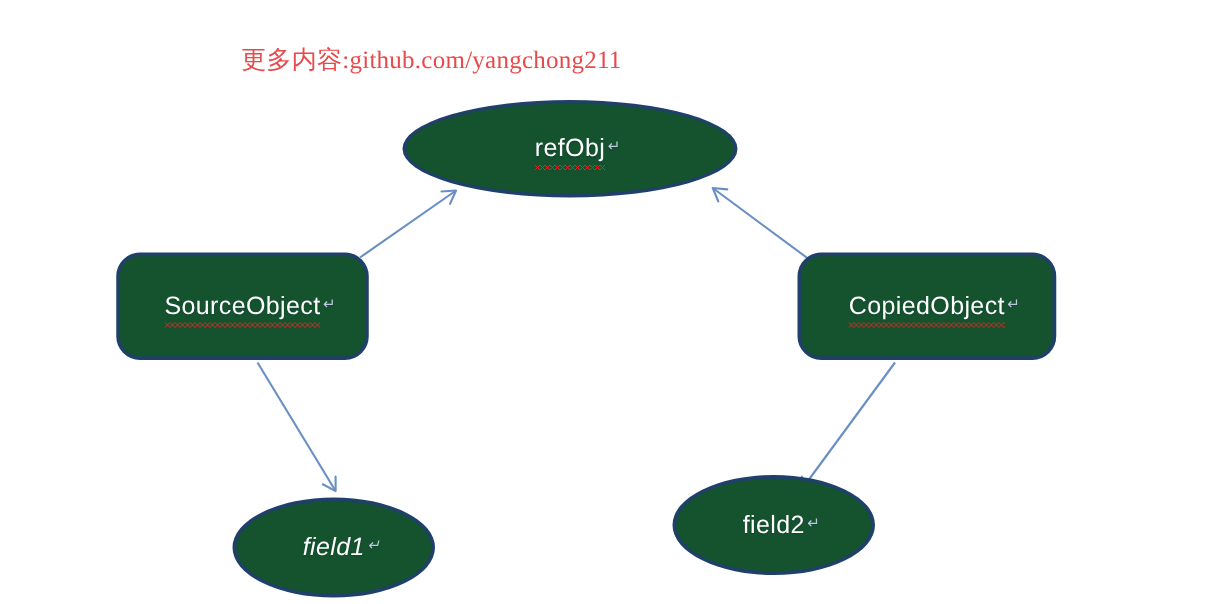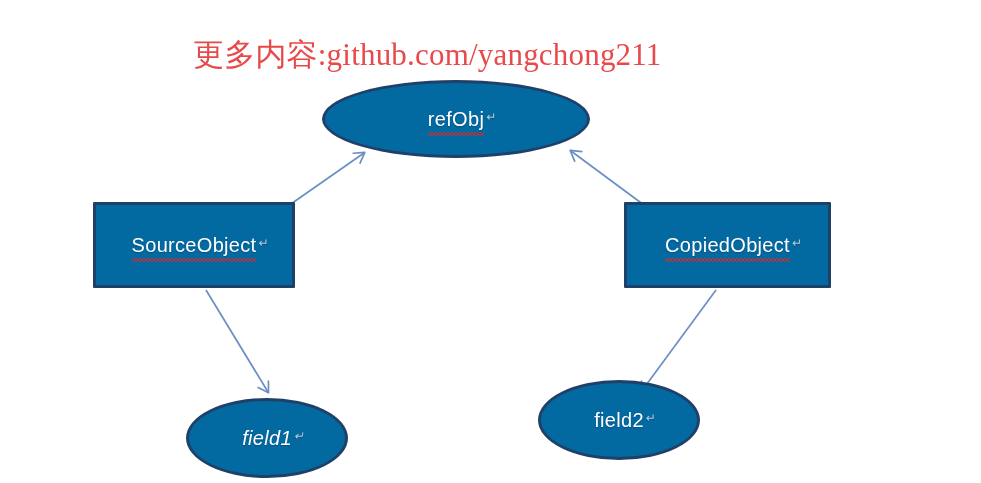--- a/index.html
+++ b/index.html
@@ -30,40 +30,40 @@
     top: 0;
     width: 981px;
     height: 483px;
     pointer-events: none;
   }
   .watermark {
     position: absolute;
     left: 193px;
     top: 36px;
     font-family: "Liberation Serif", "DejaVu Serif", serif;
-    font-size: 31px;
+    font-size: 20px;
     letter-spacing: 0.2px;
     color: #e8494a;
     white-space: nowrap;
     line-height: 1.25;
   }
   .node {
     position: absolute;
     box-sizing: border-box;
-    background: #0369a1;
+    background: #14532d;
     border: 3px solid #1f4068;
     display: flex;
     align-items: center;
     justify-content: center;
   }
   .node.ellipse {
     border-radius: 50%;
   }
   .node.rect {
-    border-radius: 1px;
+    border-radius: 19px;
   }
   .node-label {
     position: relative;
     color: #ffffff;
     font-size: 20px;
     font-family: "Liberation Sans", sans-serif;
     font-weight: 400;
     letter-spacing: 0.3px;
     white-space: nowrap;
     text-shadow: 0 1px 1px rgba(20,40,70,0.35);
@@ -83,21 +83,21 @@
   .node-label .pilcrow {
     position: absolute;
     top: 2px;
     font-size: 12px;
     color: #b9c9dd;
     margin-left: 2px;
   }
   
   #node-refobj      { left: 322px; top: 80px;  width: 268px; height: 78px; }
   #node-sourceobject{ left: 93px;  top: 202px; width: 202px; height: 86px; }
-  #node-copiedobject{ left: 624px; top: 202px; width: 207px; height: 86px; }
+  #node-copiedobject{ left: 638px; top: 202px; width: 207px; height: 86px; }
   #node-field1      { left: 186px; top: 398px; width: 162px; height: 80px; font-style: italic; }
   #node-field2      { left: 538px; top: 380px; width: 162px; height: 80px; }
 </style>
 </head>
 <body>
 
 <div id="canvas-root">
 
   <div class="watermark">更多内容:github.com/yangchong211</div>
 

